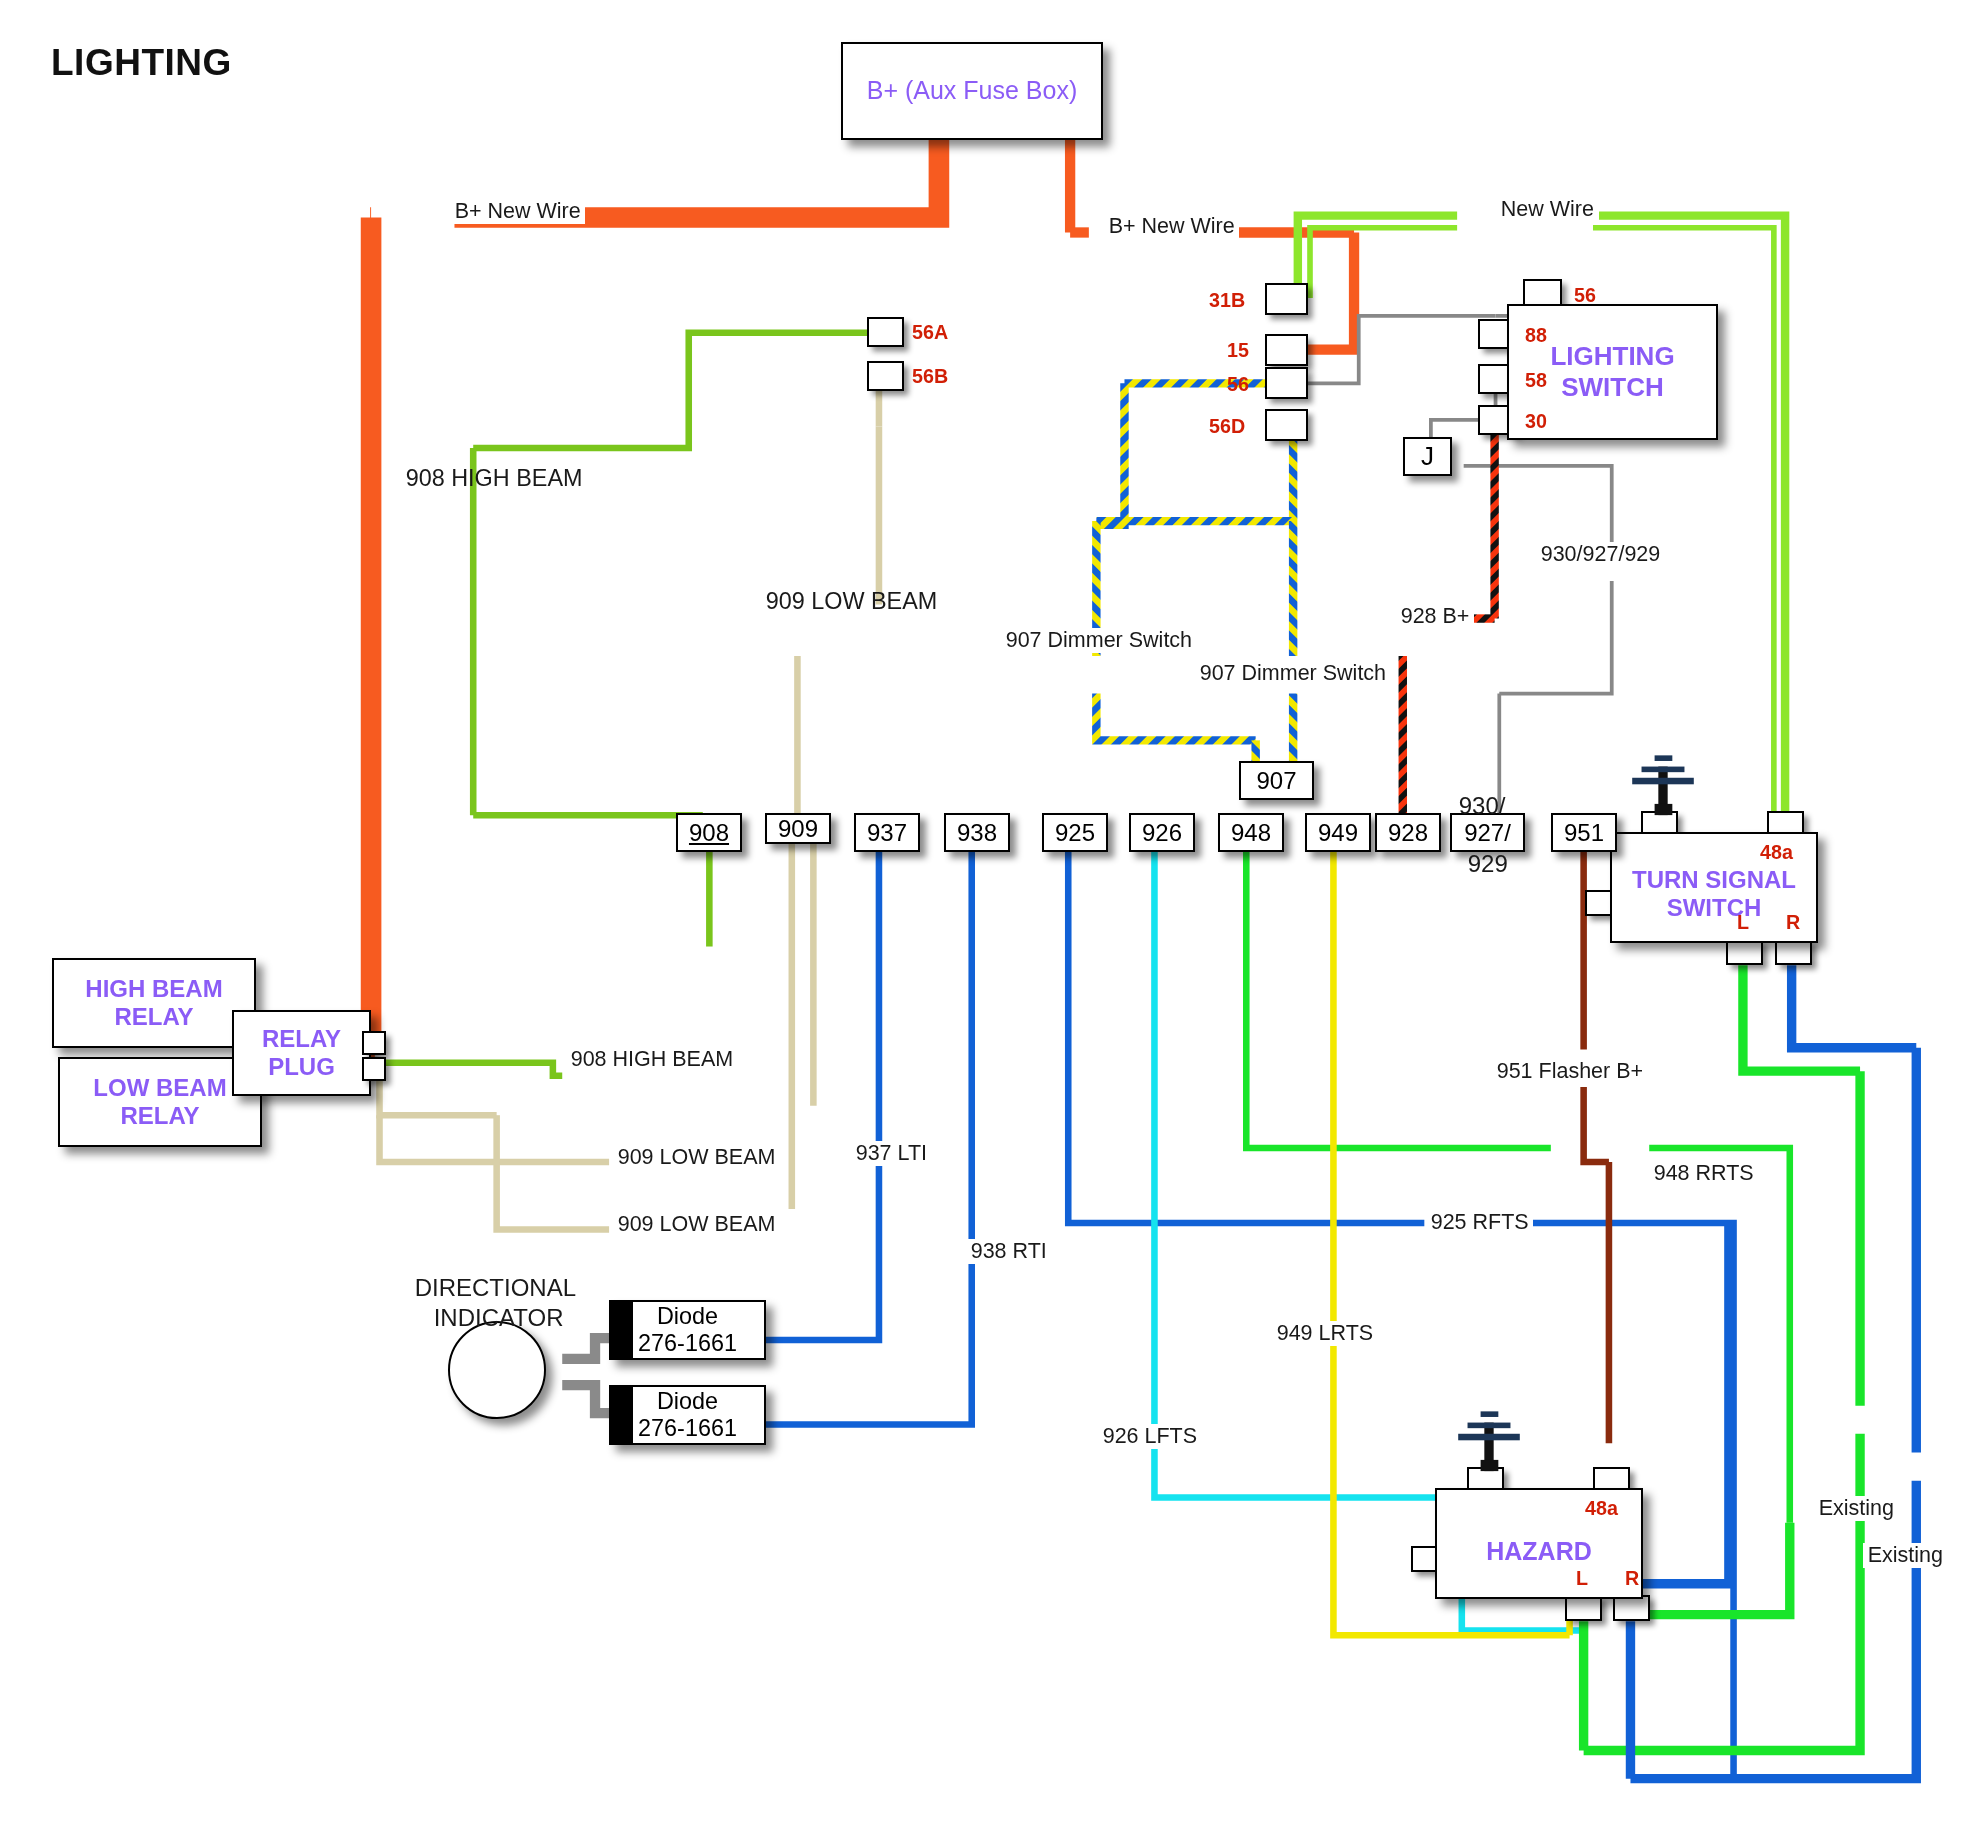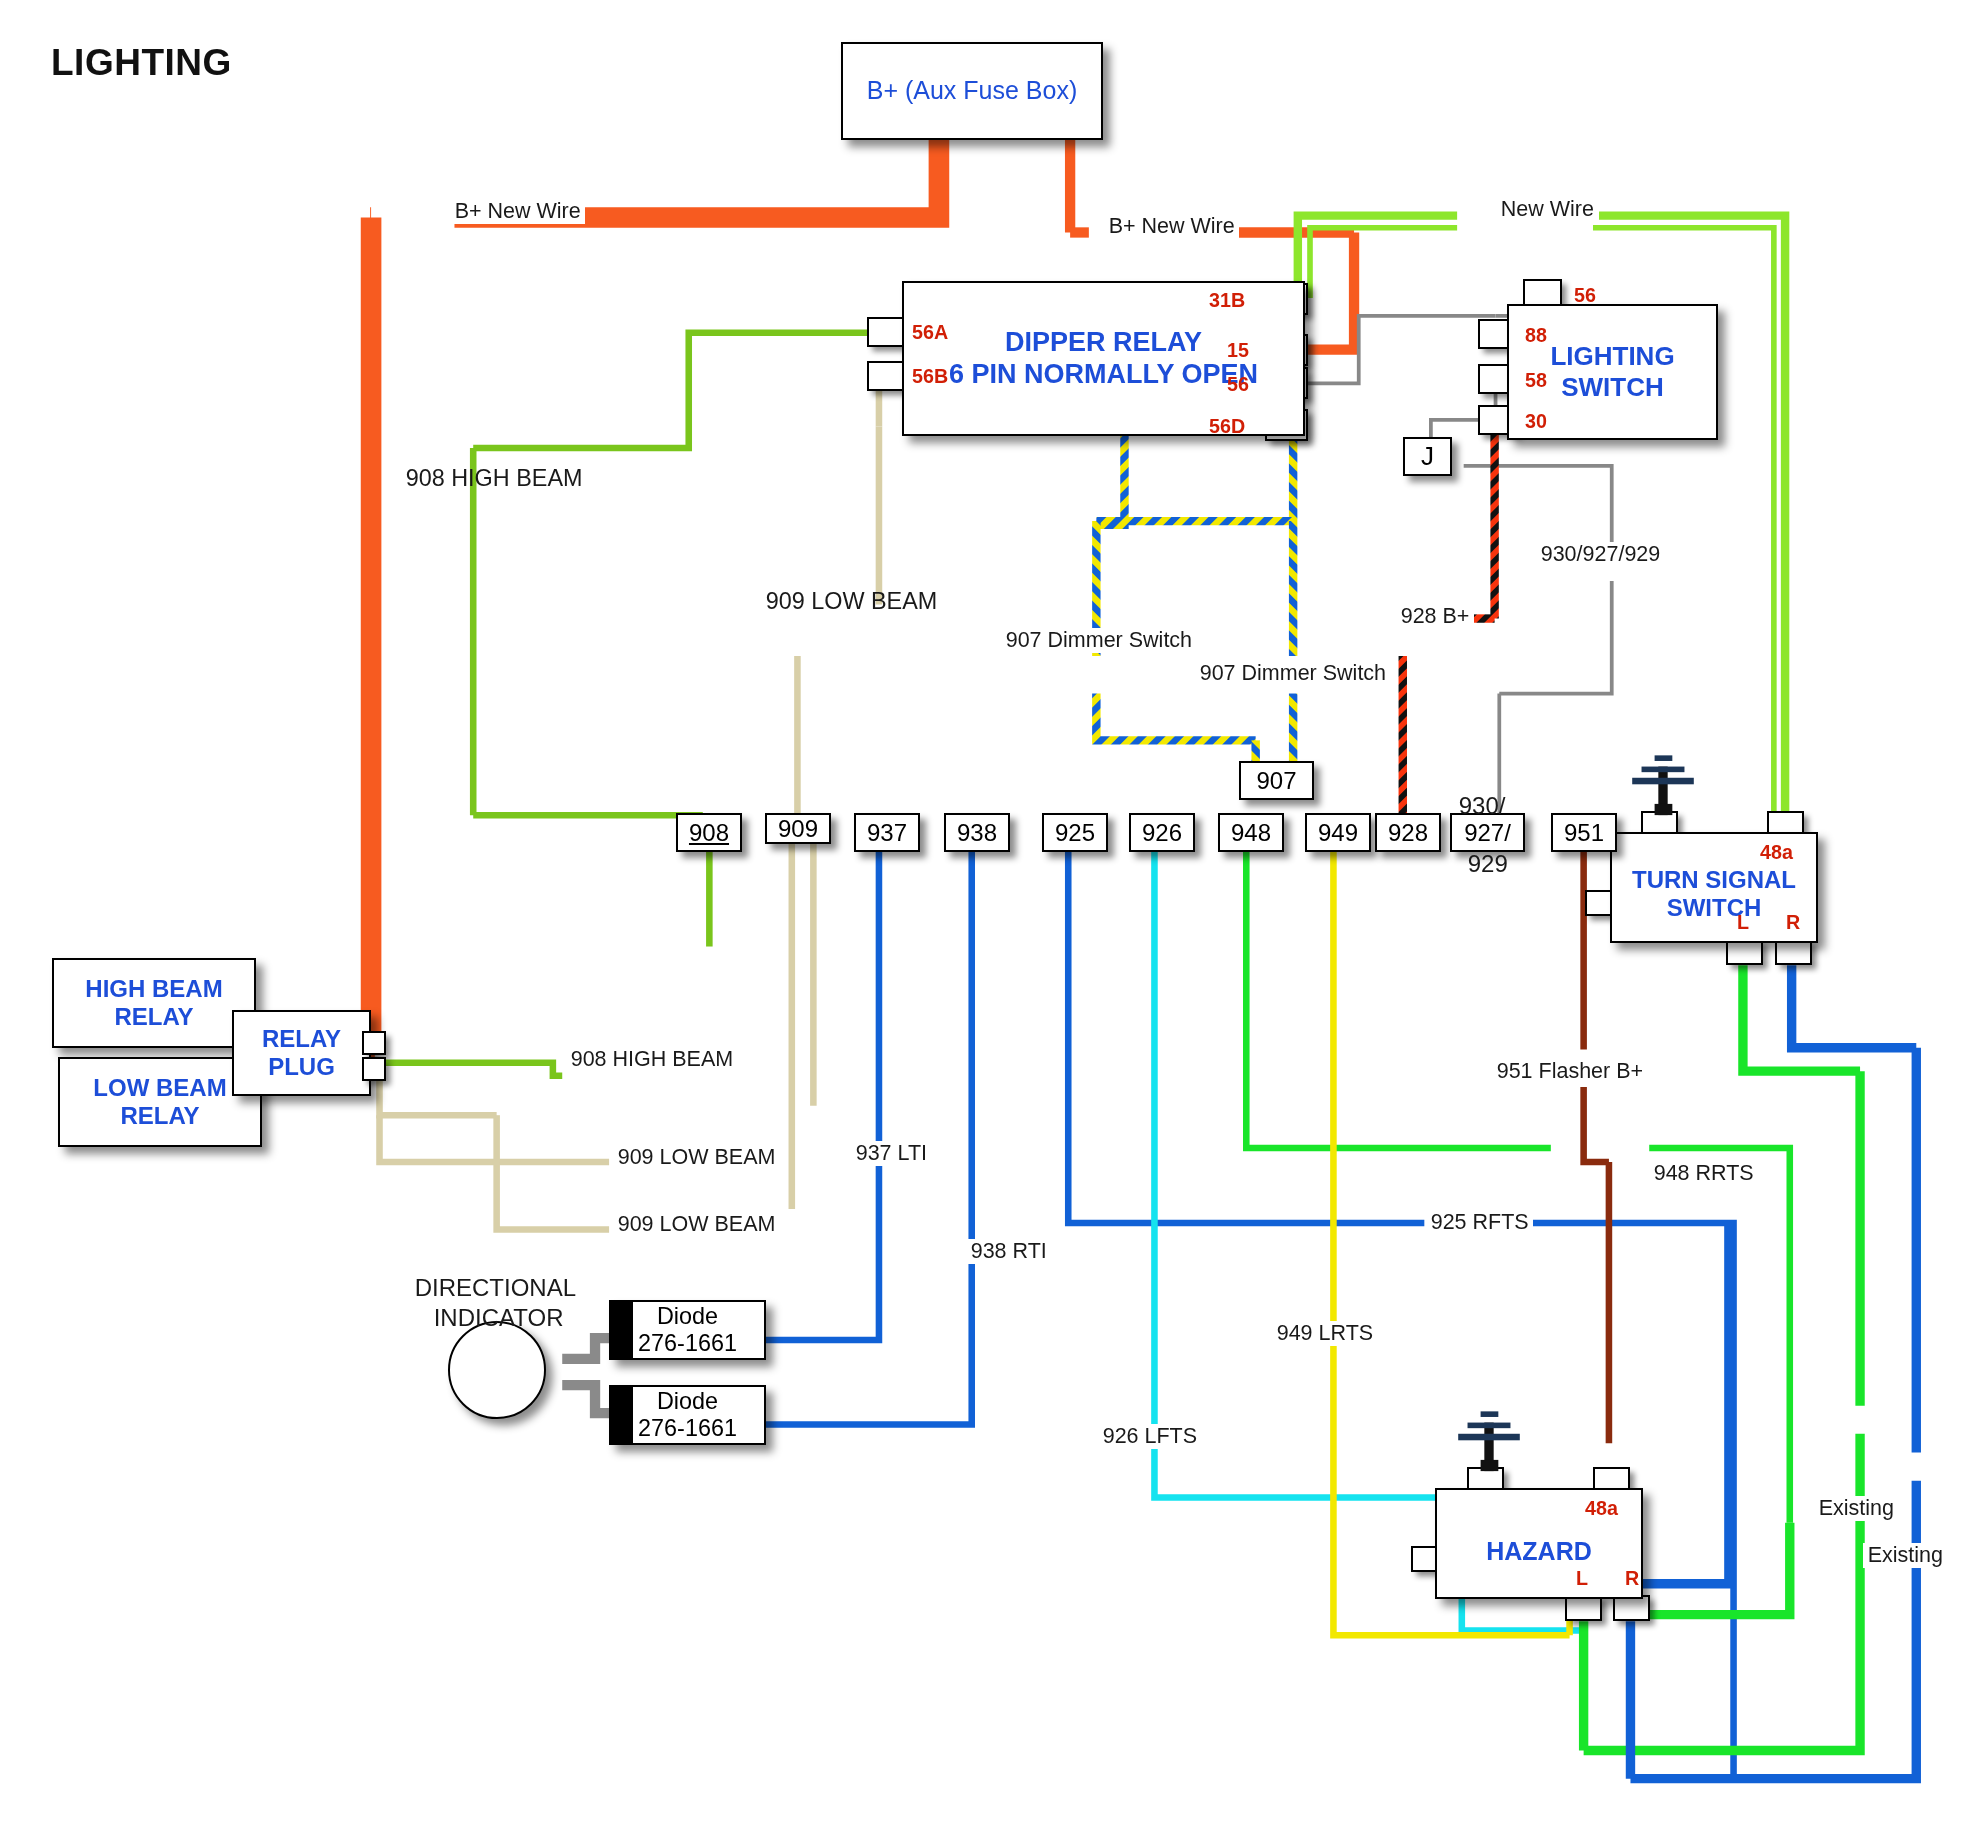--- a/index.html
+++ b/index.html
@@ -2,21 +2,21 @@
 <html style="font-size:15px"><head>
 <meta charset="utf-8">
 <style>
   html,body{margin:0;padding:0;background:#ffffff;}
   body{font-family:"Liberation Sans",sans-serif;}
   #stage{position:relative;width:1980px;height:1849px;background:#fff;overflow:hidden;}
   svg.wires{position:absolute;left:0;top:0;width:1980px;height:1849px;pointer-events:none;}
 
   .box{position:absolute;background:#fff;border:2.8px solid #000;box-sizing:border-box;
        box-shadow:6.6px 6.6px 8.4px rgba(0,0,0,0.45);display:flex;align-items:center;justify-content:center;
-       text-align:center;color:#1d4ed8;z-index:5;}
+       text-align:center;color:#8b5cf6;z-index:5;}
   .box .inner{line-height:1.18;padding:0 5.6px;}
 
   .title{position:absolute;font-weight:bold;font-size:37px;letter-spacing:0.5px;color:#111;z-index:6;}
 
   .pin{position:absolute;background:#fff;border:2.8px solid #000;box-sizing:border-box;
        box-shadow:4.7px 4.7px 5.6px rgba(0,0,0,0.45);z-index:4;}
   .pinlabel{position:absolute;color:#d11f06;font-weight:bold;font-size:19.7px;z-index:7;white-space:nowrap;}
 
   .wlabel{position:absolute;font-size:21.5px;color:#1a1a1a;white-space:nowrap;z-index:8;
           background:#fff;padding:0 4.7px;}
@@ -160,24 +160,20 @@
 
     </g>
   </svg>
 
   <div class="title" style="left:51px;top:42px;">LIGHTING</div>
 
   <div class="box" style="left:841px;top:42px;width:262px;height:98px;font-size:25px;">
     <span class="inner">B+ (Aux Fuse Box)</span>
   </div>
 
-  <div class="box" style="left:902px;top:281px;width:403px;height:155px;flex-direction:column;">
-    <span class="inner" style="font-size:27px;font-weight:bold;">DIPPER RELAY</span>
-    <span class="inner" style="font-size:27px;font-weight:bold;">6 PIN NORMALLY OPEN</span>
-  </div>
 
   <div class="pin" style="left:867px;top:317px;width:37px;height:30px;"></div>
   <div class="pinlabel" style="left:912px;top:321px;">56A</div>
   <div class="pin" style="left:867px;top:361px;width:37px;height:30px;"></div>
   <div class="pinlabel" style="left:912px;top:365px;">56B</div>
 
   <div class="pin" style="left:1265px;top:283px;width:43px;height:32px;"></div>
   <div class="pinlabel" style="left:1209px;top:289px;">31B</div>
   <div class="pin" style="left:1265px;top:334px;width:43px;height:32px;"></div>
   <div class="pinlabel" style="left:1227px;top:339px;">15</div>

